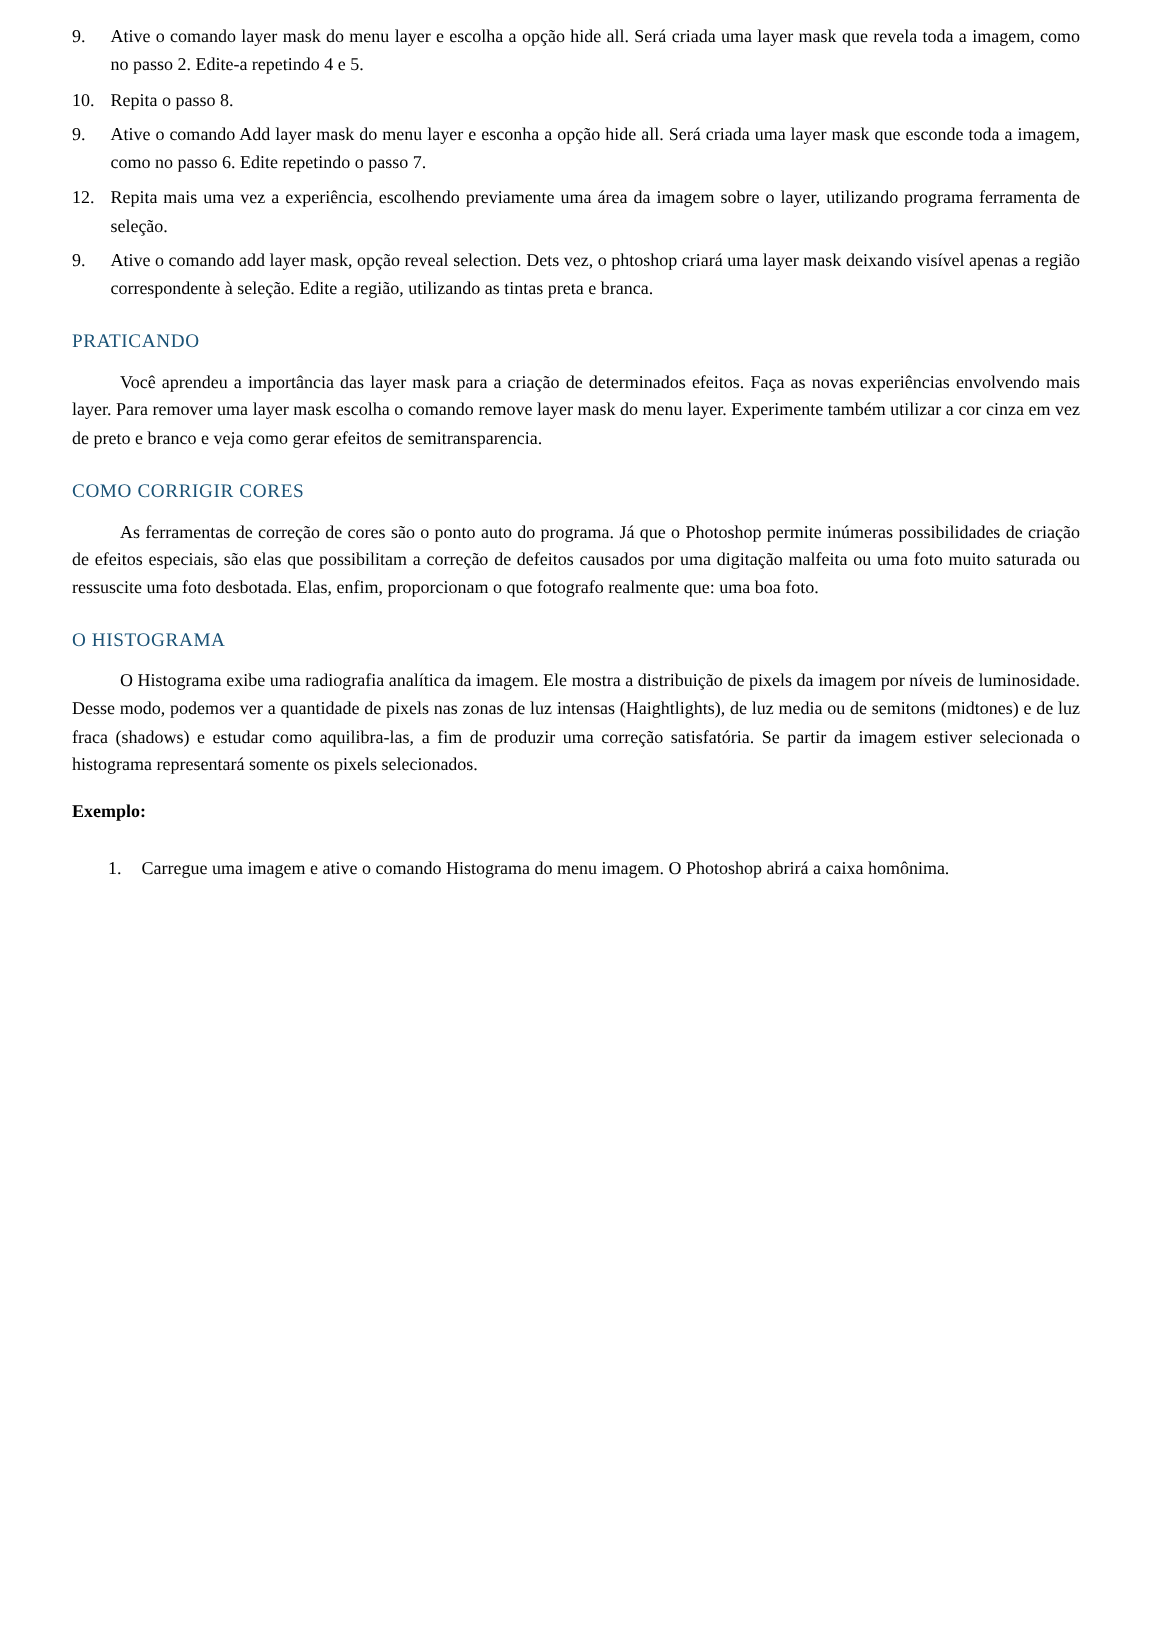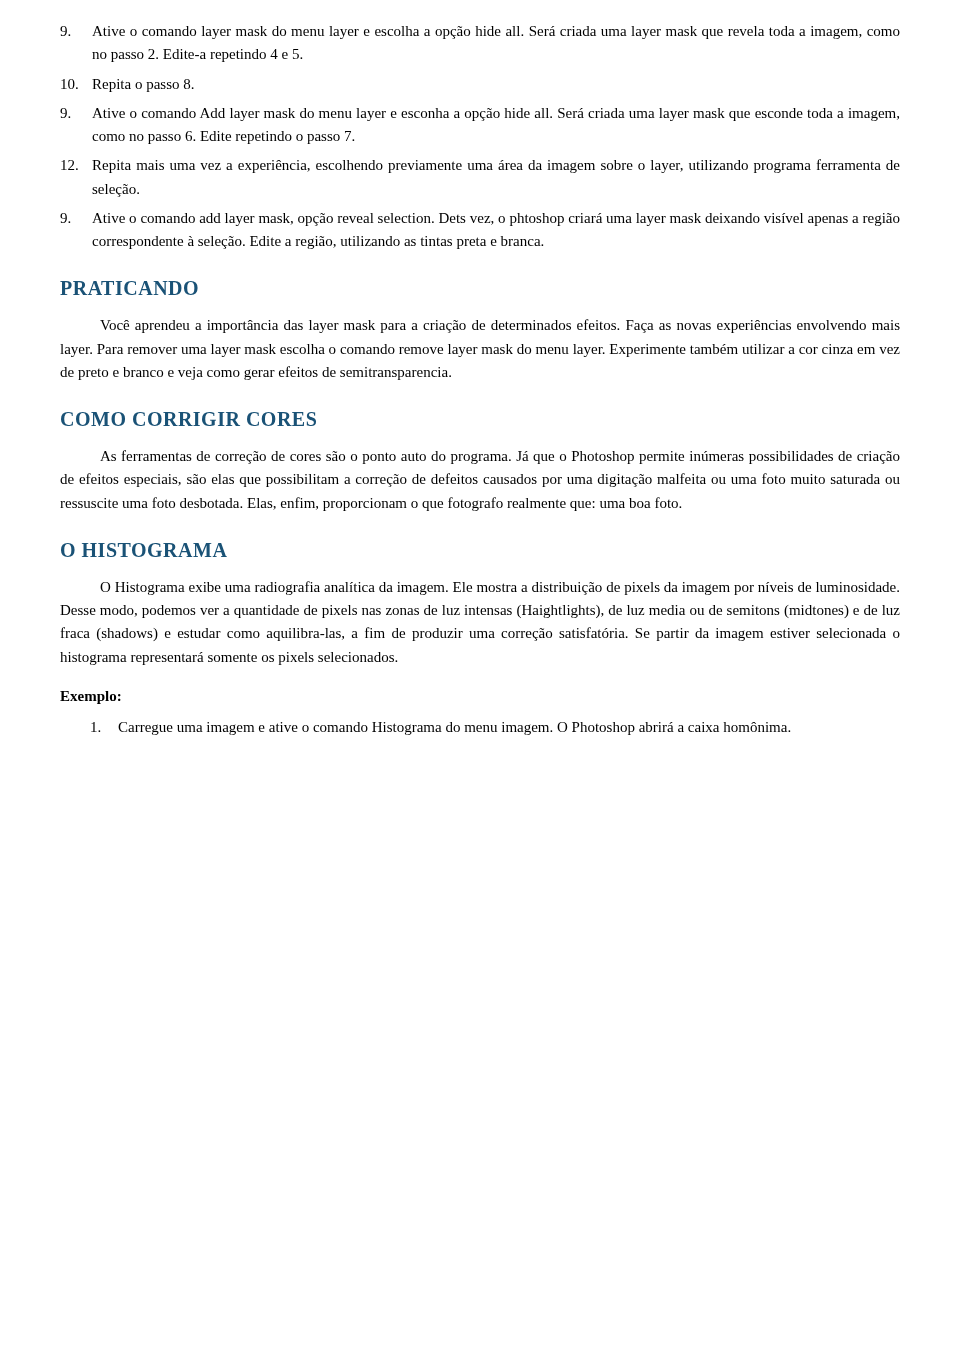--- a/index.html
+++ b/index.html
@@ -28,34 +28,34 @@
       text-align: justify;
     }
     .numbered-list li .num {
       min-width: 32px;
       font-weight: normal;
     }
     .numbered-list li .text {
       flex: 1;
     }
     .section-heading {
-      font-size: 20px;
-      font-weight: bold;
+      font-size: 16px;
+      font-weight: normal;
       color: #1a5276;
       margin: 20px 0 10px 0;
       letter-spacing: 0.5px;
     }
     .body-paragraph {
       text-align: justify;
       margin-bottom: 14px;
       text-indent: 40px;
     }
     .bold-label {
       font-weight: bold;
-      margin: 16px 0 8px 0;
+      margin: 16px 0 24px 0;
     }
     .sub-numbered-list {
       list-style: none;
       padding: 0;
       margin: 0 0 10px 30px;
     }
     .sub-numbered-list li {
       display: flex;
       margin-bottom: 6px;
       text-align: justify;

